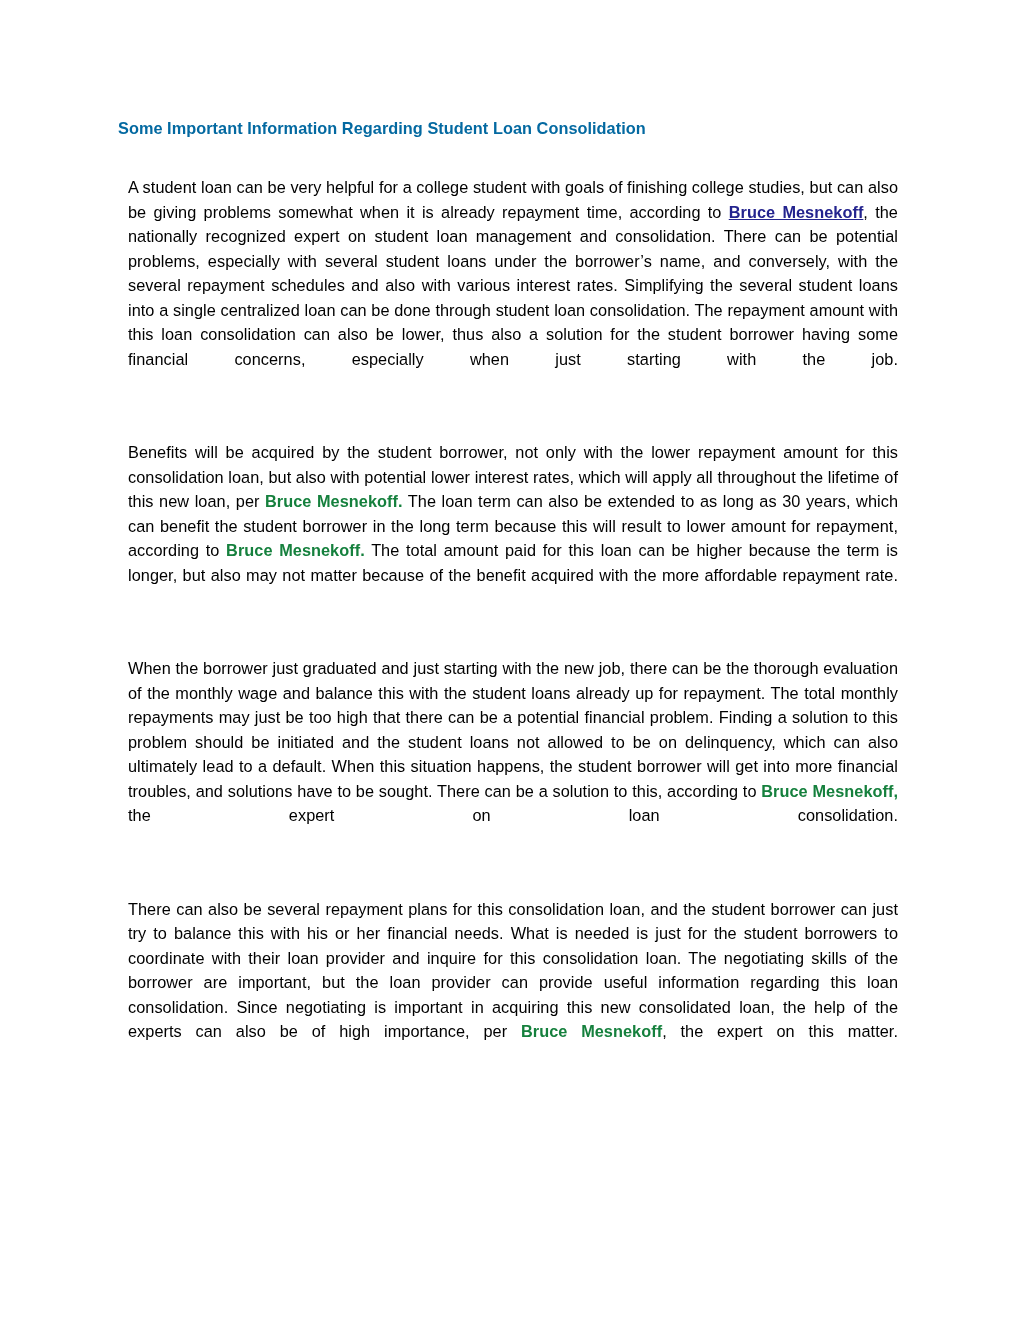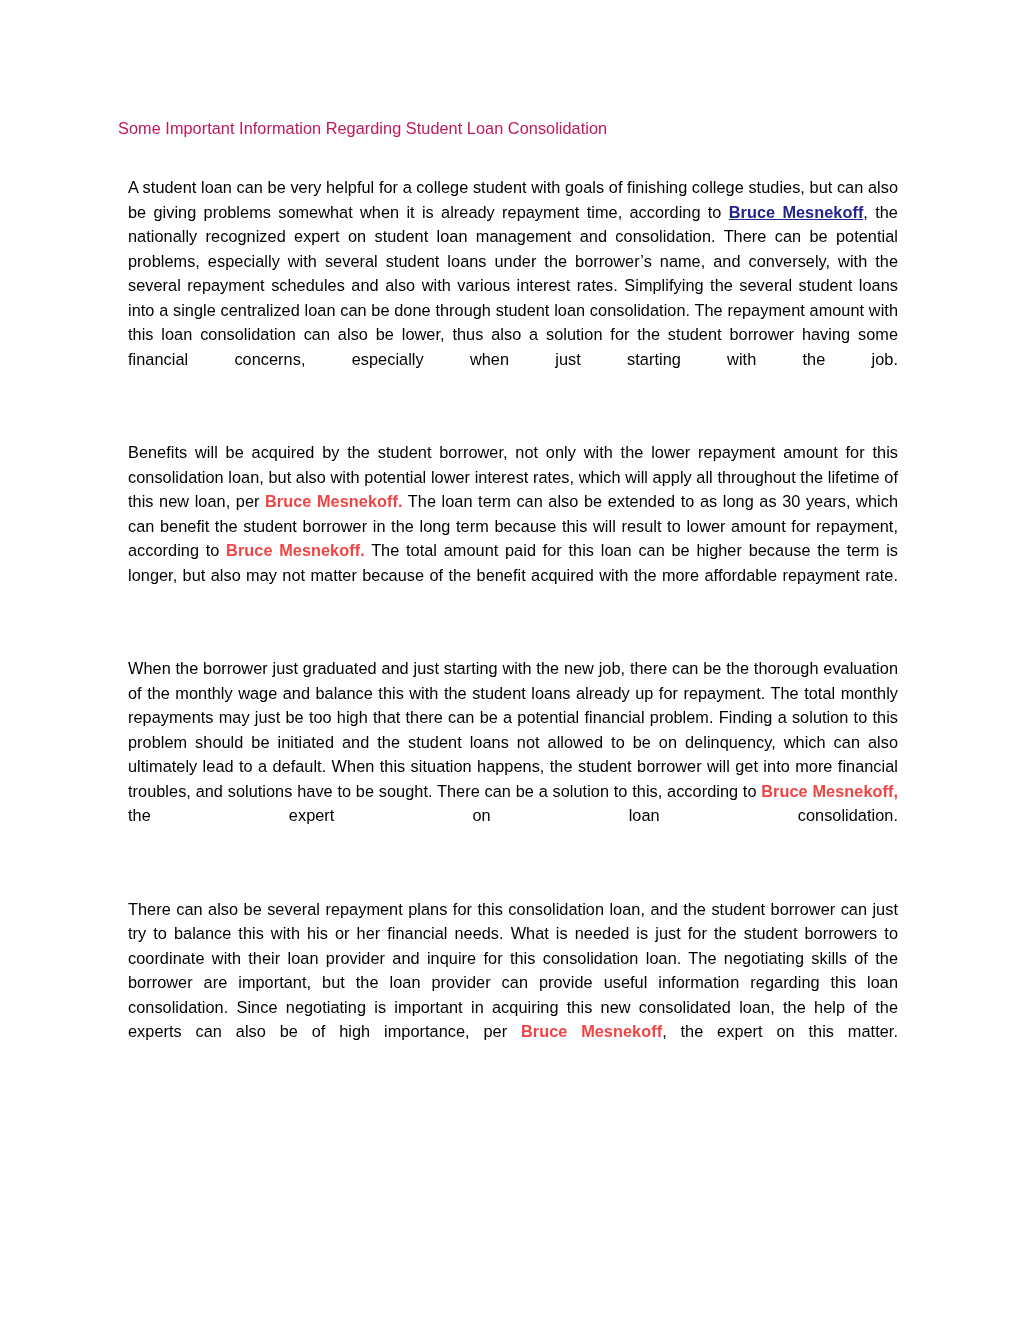--- a/index.html
+++ b/index.html
@@ -22,24 +22,24 @@
   }
   .content {
     position: absolute;
     left: 118px;
     top: 116px;
     width: 790px;
   }
   .doc-title {
     font-size: 16.3px;
     line-height: 24.5px;
-    font-weight: normal;
+    font-weight: bold;
     text-align: left;
     margin: 0;
-    color: #be185d;
+    color: #0369a1;
     letter-spacing: 0.05px;
   }
   .spacer {
     height: 24.5px;
   }
   p.para {
     font-size: 16.3px;
     line-height: 24.5px;
     text-align: justify;
     text-justify: inter-word;
@@ -58,21 +58,21 @@
     display: inline-block;
     width: 100%;
   }
   a.doclink {
     color: #23238E;
     font-weight: bold;
     text-decoration: underline;
   }
   strong.nameref {
     font-weight: bold;
-    color: #ef4444;
+    color: #15803d;
   }
 </style>
 </head>
 <body>
 
 <div class="page">
   <div class="content">
 
     <div class="doc-title">Some Important Information Regarding Student Loan Consolidation</div>
 

